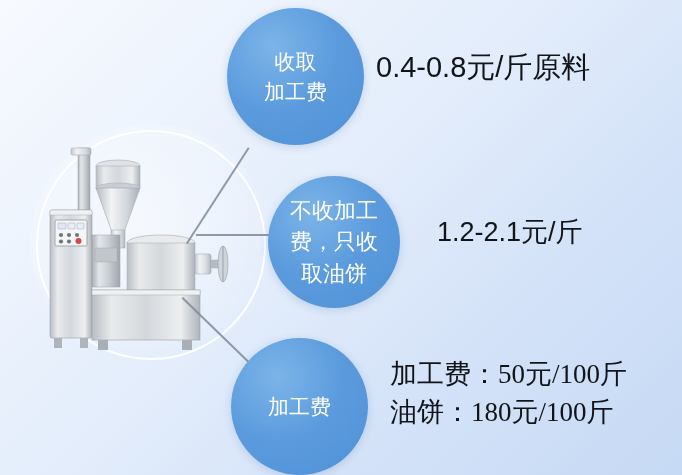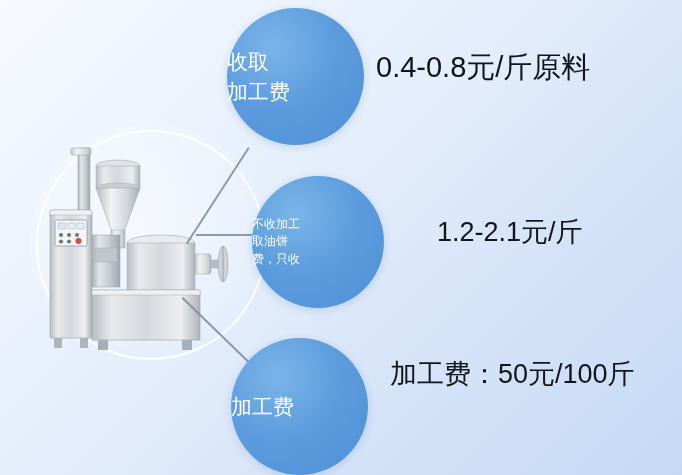--- a/index.html
+++ b/index.html
@@ -39,36 +39,36 @@
   .connector{position:absolute;height:0;border-top:2px solid #7d8a99;transform-origin:0 0;opacity:.85;}
 
   
   .bubble{
     position:absolute;
     border-radius:50%;
     background:radial-gradient(circle at 34% 28%,#7cb4e8 0%,#5b9bdd 48%,#4f90d6 100%);
     color:#ffffff;
     display:flex;
     flex-direction:column;
-    align-items:flex-start;
+    align-items:center;
     justify-content:center;
     text-align:center;
     box-shadow:0 2px 8px rgba(60,110,175,0.22);
   }
   .bubble .ln{display:block;line-height:1.42;white-space:nowrap;}
 
   #bubble-1{left:227px;top:8px;width:137px;height:137px;font-size:21px;}
-  #bubble-2{left:252px;top:176px;width:132px;height:132px;font-size:12px;}
+  #bubble-2{left:268px;top:176px;width:132px;height:132px;font-size:22px;}
   #bubble-3{left:231px;top:338px;width:137px;height:137px;font-size:21px;}
 
   
   .price{position:absolute;color:#111418;white-space:nowrap;}
   #price-1{left:376px;top:48px;font-size:29px;text-align:right;}
   #price-2{left:437px;top:214px;font-size:27px;}
-  #price-3{left:390px;top:355px;font-size:27px;line-height:1.42;}
+  #price-3{left:390px;top:355px;font-size:27px;line-height:1.42;font-family:Liberation Serif, serif;}
   #price-3 .ln{display:block;}
 </style>
 </head>
 <body>
 
 <div id="infographic">
 
   <div class="halo-glow"></div>
   <div class="halo"></div>
 
@@ -168,33 +168,34 @@
   <div class="connector" style="left:196px;top:234px;width:76px;transform:rotate(0deg);"></div>
   <div class="connector" style="left:183px;top:297px;width:93px;transform:rotate(44.1deg);"></div>
 
   <div class="bubble" id="bubble-1">
     <span class="ln">收取</span>
     <span class="ln">加工费</span>
   </div>
 
   <div class="bubble" id="bubble-2">
     <span class="ln">不收加工</span>
+    <span class="ln">费，只收</span>
     <span class="ln">取油饼</span>
-    <span class="ln">费，只收</span>
   </div>
 
   <div class="bubble" id="bubble-3">
     <span class="ln">加工费</span>
   </div>
 
   <div class="price" id="price-1">
     <span class="ln">0.4-0.8元/斤原料</span>
   </div>
 
   <div class="price" id="price-2">
     <span class="ln">1.2-2.1元/斤</span>
   </div>
 
   <div class="price" id="price-3">
     <span class="ln">加工费：50元/100斤</span>
+    <span class="ln">油饼：180元/100斤</span>
   </div>
 
 </div>
 
 </body></html>

